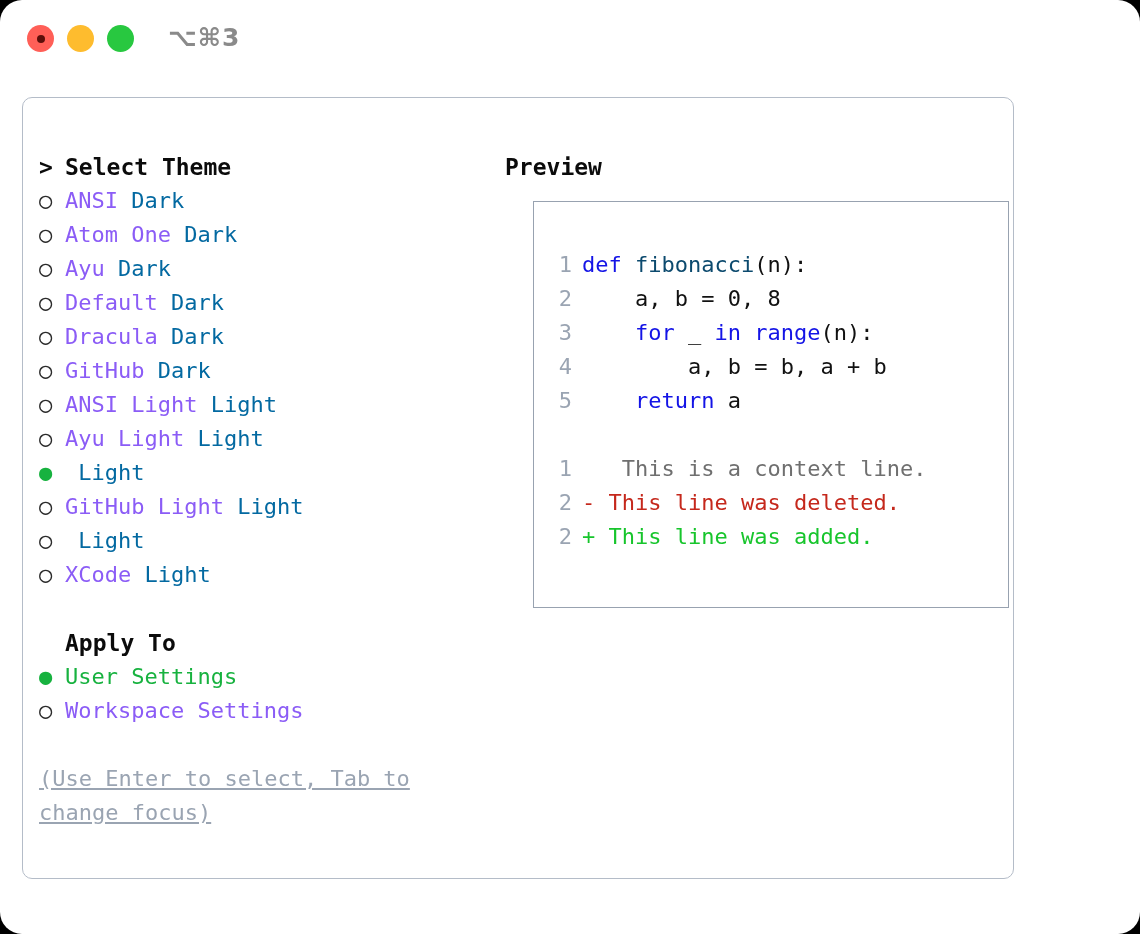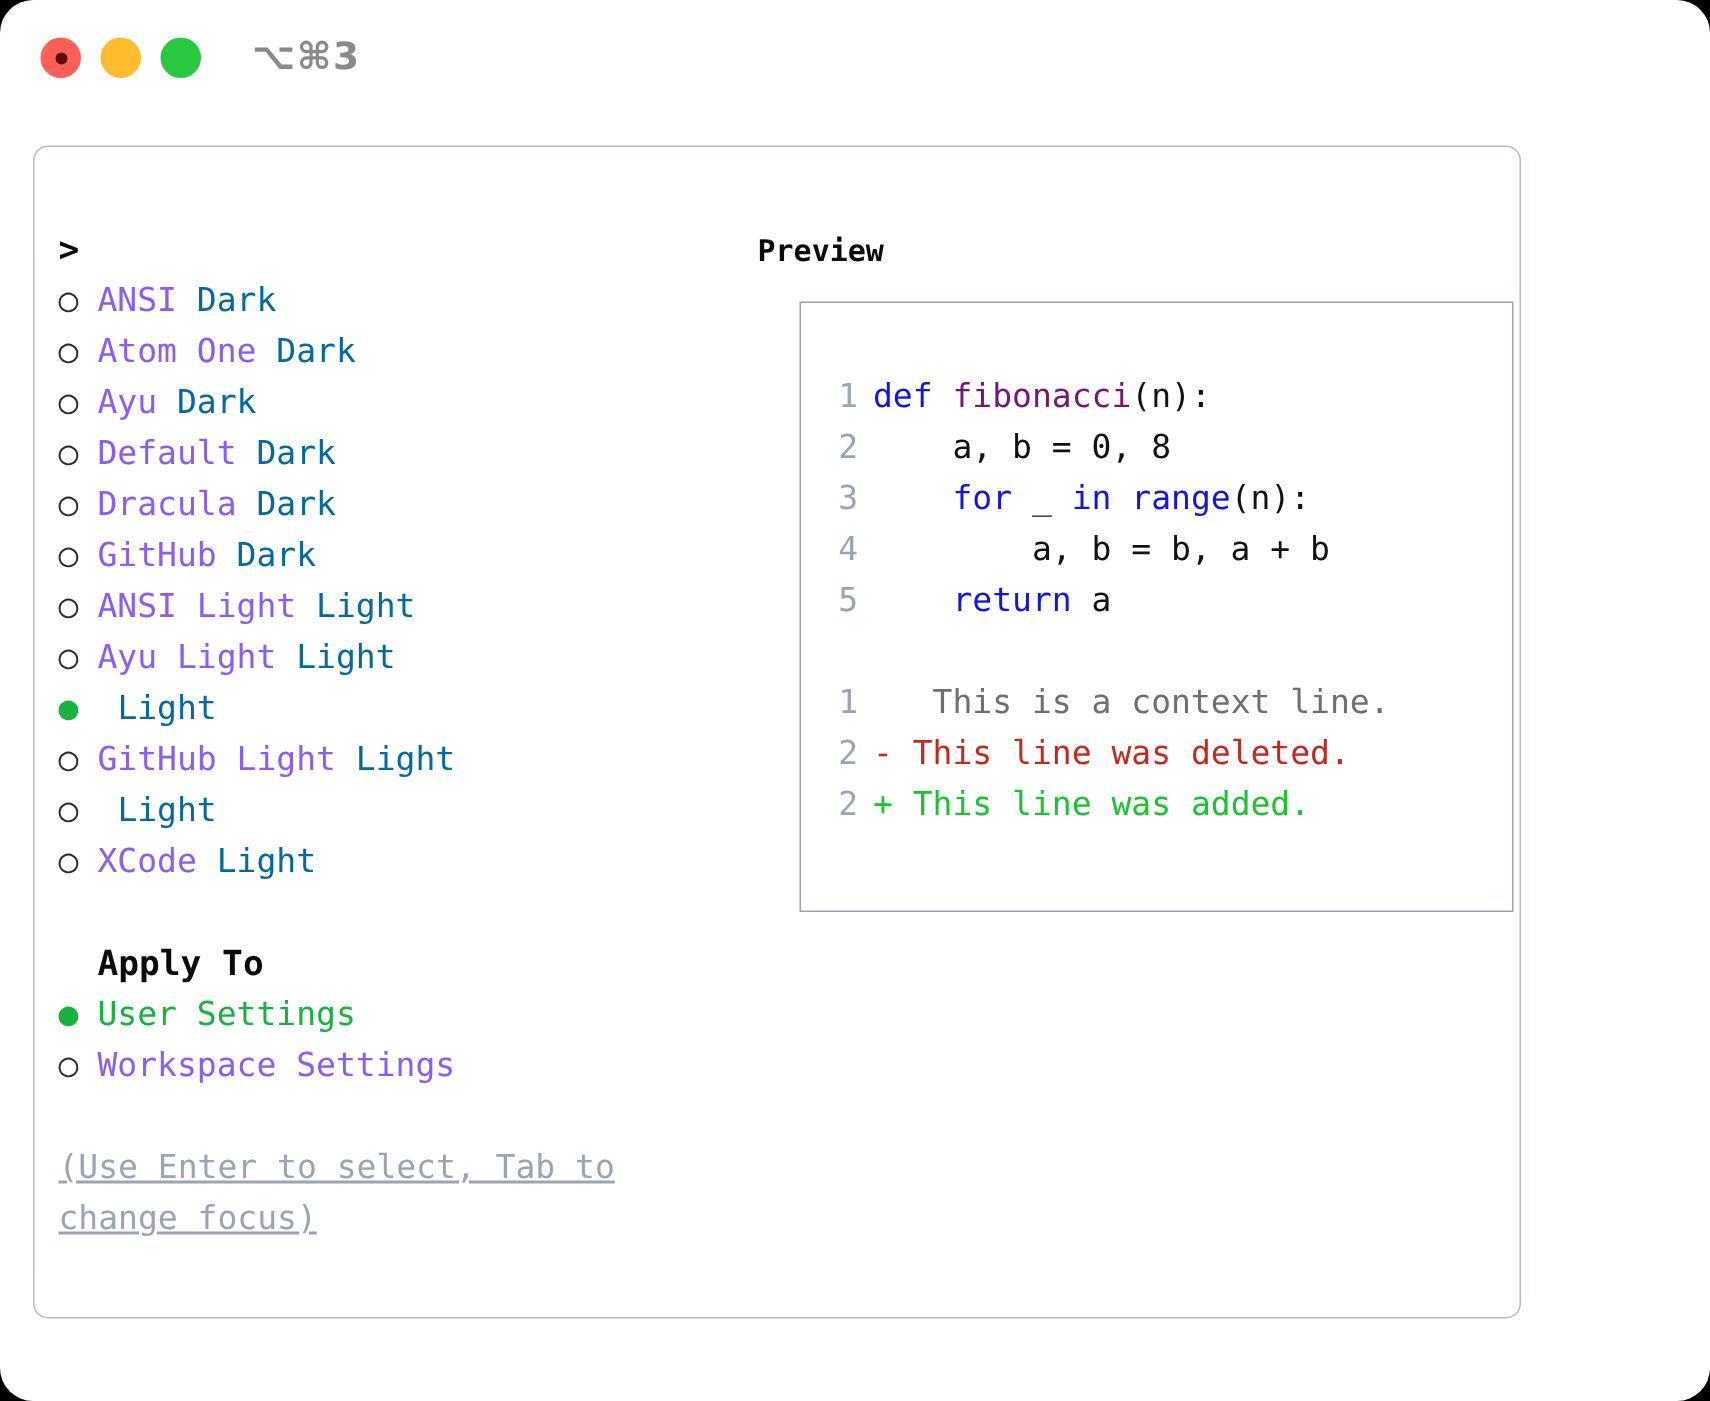--- a/index.html
+++ b/index.html
@@ -133,21 +133,21 @@
   .hint {
     color: #9aa4b2;
     font-size: 22px;
     line-height: 34px;
     white-space: pre-line;
     text-decoration: underline;
   }
 
   
   .preview-title {
-    font-size: 20px;
+    font-size: 23px;
     font-weight: bold;
     color: #0b0b0b;
     line-height: 34px;
     margin-left: 4px;
   }
   .code-box {
     position: absolute;
     left: 32px;
     top: 51px;
     width: 476px;
@@ -173,21 +173,21 @@
   .gutter {
     display: inline-block;
     width: 26px;
     flex: 0 0 26px;
     text-align: right;
     color: #9aa4b2;
     margin-right: 10px;
   }
   .code-text { white-space: pre; }
   .tok-kw   { color: #1414e6; text-align: center; }
-  .tok-fn   { color: #701a75; }
+  .tok-fn   { color: #0c4a6e; }
   .tok-pl   { color: #111111; }
   .diff-ctx { color: #6f6f6f; }
   .diff-del { color: #c5281c; }
   .diff-add { color: #17c52c; }
   .code-blank { height: 34px; }
 </style>
 </head>
 <body>
 
 <div class="window">
@@ -200,20 +200,21 @@
     </div>
     <div class="shortcut">⌥⌘3</div>
   </div>
 
   <div class="panel">
 
     <div class="col-left">
 
       <div class="row">
         <span class="marker heading">&gt;</span>
+        <span class="heading">Select Theme</span>
       </div>
 
       <div id="theme-list">
           <div class="row"><span class="marker" style="color: rgb(43, 43, 43);">○</span><span class="label-main">ANSI</span><span> </span><span class="label-dim">Dark</span></div>
           <div class="row"><span class="marker" style="color: rgb(43, 43, 43);">○</span><span class="label-main">Atom One</span><span> </span><span class="label-dim">Dark</span></div>
           <div class="row"><span class="marker" style="color: rgb(43, 43, 43);">○</span><span class="label-main">Ayu</span><span> </span><span class="label-dim">Dark</span></div>
           <div class="row"><span class="marker" style="color: rgb(43, 43, 43);">○</span><span class="label-main">Default</span><span> </span><span class="label-dim">Dark</span></div>
           <div class="row"><span class="marker" style="color: rgb(43, 43, 43);">○</span><span class="label-main">Dracula</span><span> </span><span class="label-dim">Dark</span></div>
           <div class="row"><span class="marker" style="color: rgb(43, 43, 43);">○</span><span class="label-main">GitHub</span><span> </span><span class="label-dim">Dark</span></div>
           <div class="row"><span class="marker" style="color: rgb(43, 43, 43);">○</span><span class="label-main">ANSI Light</span><span> </span><span class="label-dim">Light</span></div>

